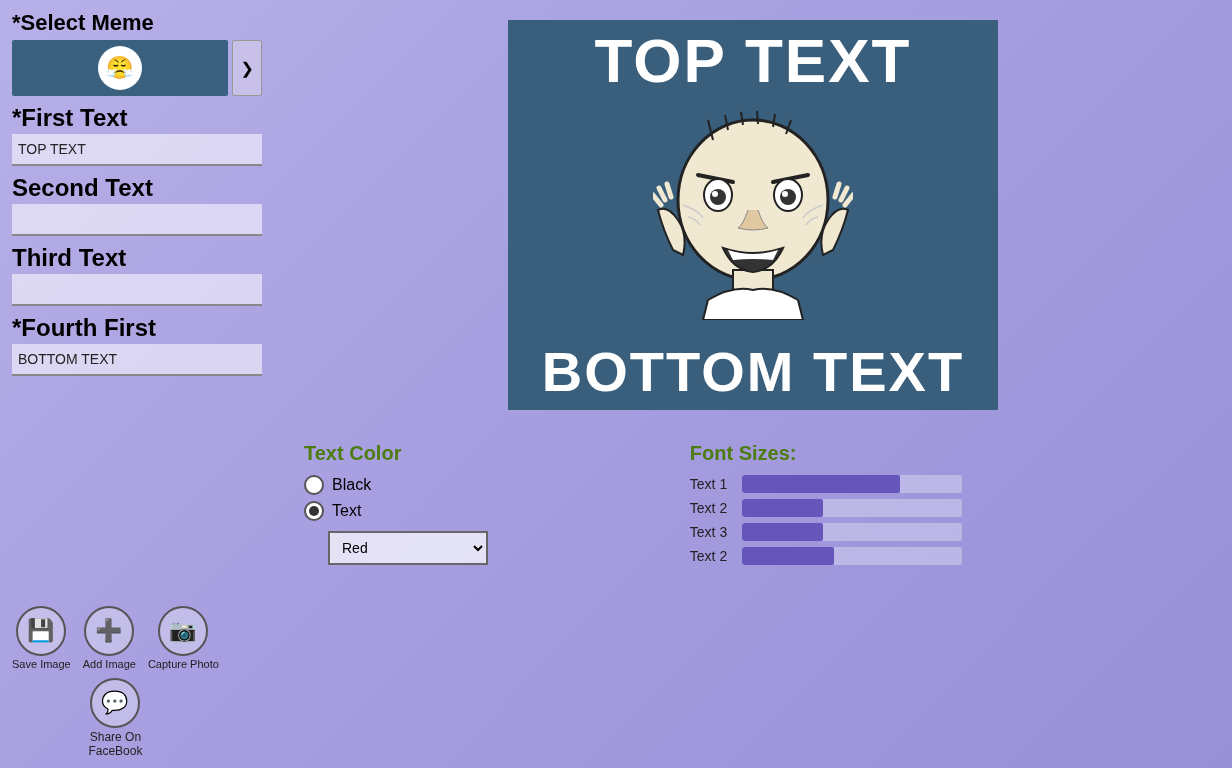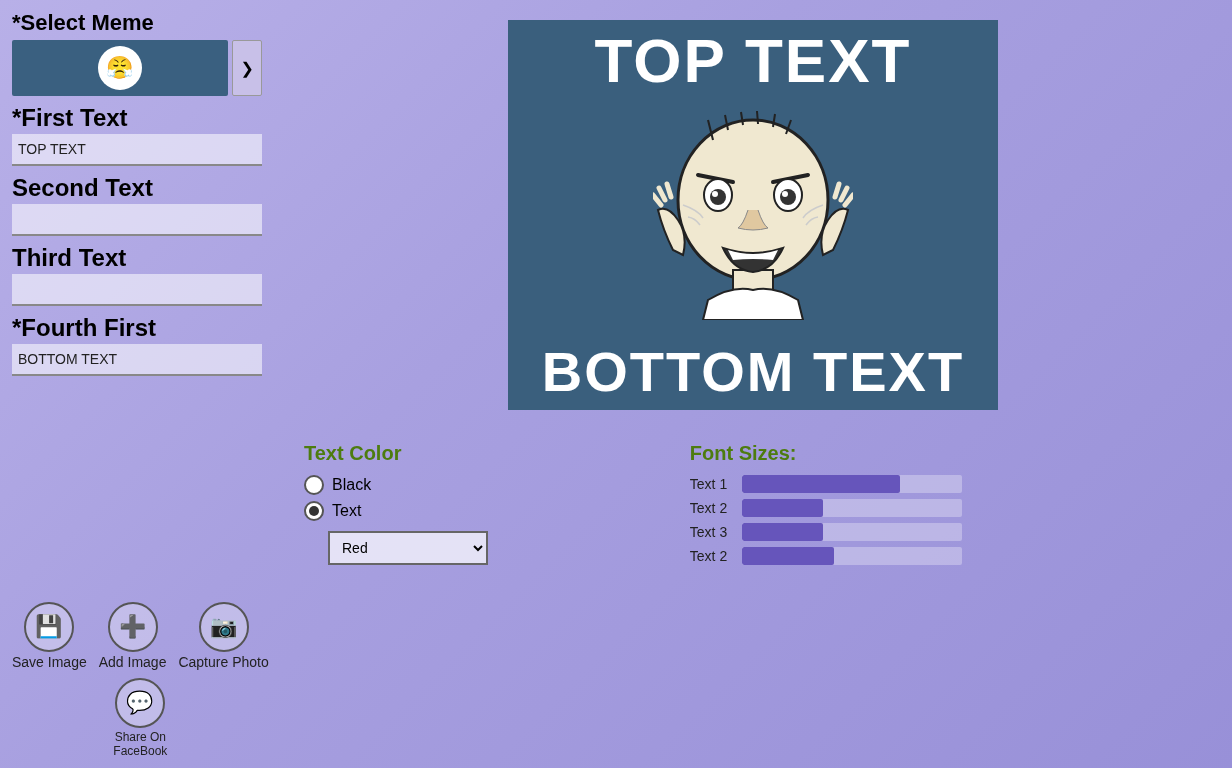--- a/index.html
+++ b/index.html
@@ -112,21 +112,21 @@
       border: 2px solid #555;
       background: rgba(255,255,255,0.3);
       display: flex;
       align-items: center;
       justify-content: center;
       font-size: 22px;
       color: #333;
     }
 
     .action-btn-label {
-      font-size: 14px;
+      font-size: 11px;
       color: #222;
       text-align: center;
     }
 
     .share-btn {
       display: flex;
       flex-direction: column;
       align-items: center;
       gap: 2px;
       cursor: pointer;

